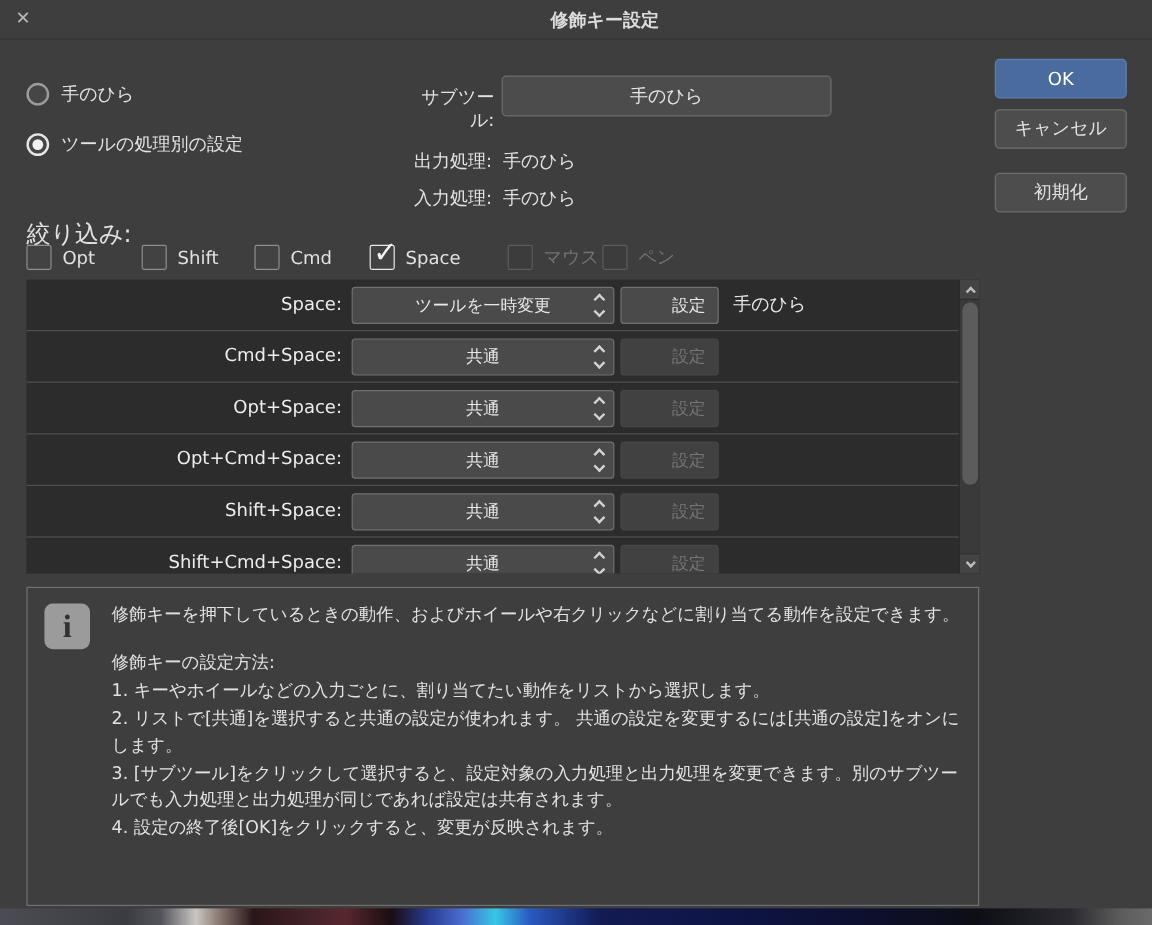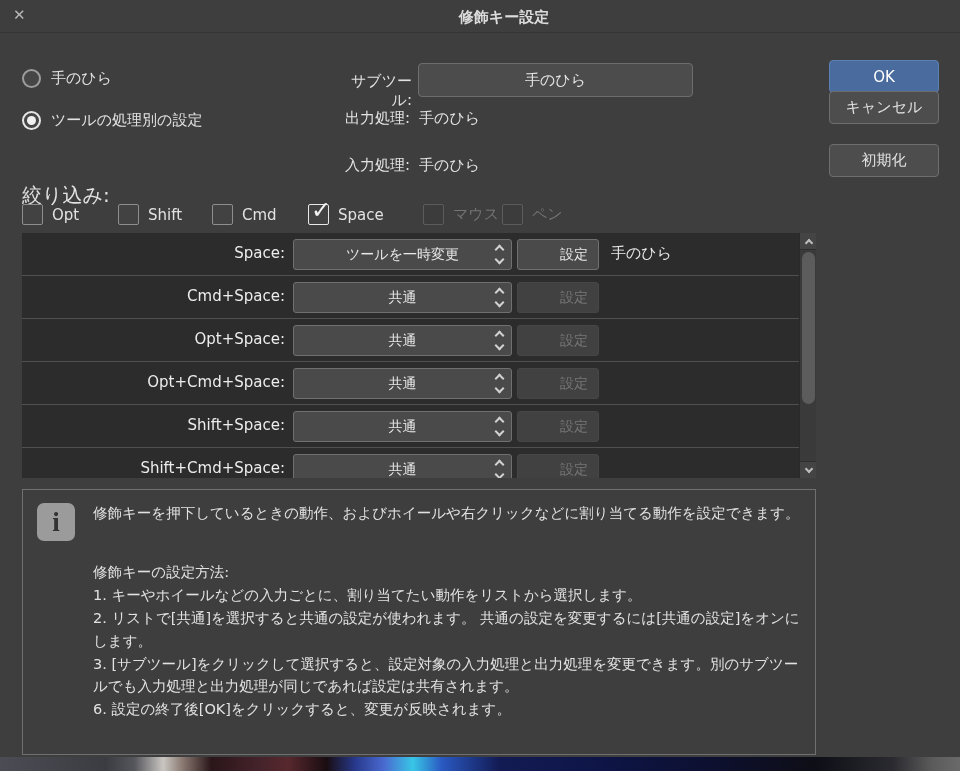--- a/index.html
+++ b/index.html
@@ -21,21 +21,21 @@
   .radio.selected { border-color:#e6e6e6; }
   .radio.selected::after { content:""; position:absolute; inset:3px; border-radius:50%; background:#f1f1f1; }
 
   
   .field-label { position:absolute; font-size:15px; color:#e2e2e2; }
   .subtool-btn { position:absolute; left:418px; top:63px; width:275px; height:34px; background:#4c4c4c; border:1px solid #6d6d6d; border-radius:4px; color:#e5e5e5; font-size:15px; display:flex; align-items:center; justify-content:center; }
   .kv-line { position:absolute; display:flex; gap:9px; font-size:15px; }
 
   
   .btn { position:absolute; width:110px; height:33px; border-radius:4px; font-size:15px; display:flex; align-items:center; justify-content:center; }
-  .btn-ok { left:829px; top:60px; background:#4a6b9e; border:1px solid #5d7fb2; color:#ffffff; }
+  .btn-ok { left:829px; top:49px; background:#4a6b9e; border:1px solid #5d7fb2; color:#ffffff; }
   .btn-gray { left:829px; background:#4d4d4d; border:1px solid #6e6e6e; color:#e2e2e2; }
   .btn-cancel { top:91px; }
   .btn-reset { top:144px; }
 
   
   .filter-label { position:absolute; left:22px; top:182px; font-size:20px; }
   .check-item { position:absolute; top:204px; display:flex; align-items:center; gap:9px; font-size:15px; }
   .checkbox { width:21px; height:21px; background:#424242; border:1px solid #8e8e8e; border-radius:2px; position:relative; flex:0 0 auto; }
   .checkbox.checked { border-color:#e8e8e8; }
   .checkmark { position:absolute; left:2px; top:-7px; font-size:24px; font-weight:bold; color:#f2f2f2; line-height:1; }
@@ -64,21 +64,21 @@
   .sb-btn.down { bottom:0; border-top:1px solid #2e2e2e; }
   .sb-chev { width:6px; height:6px; border-right:2px solid #bdbdbd; border-bottom:2px solid #bdbdbd; }
   .sb-chev.up { transform:rotate(-135deg); margin-top:3px; }
   .sb-chev.down { transform:rotate(45deg); margin-bottom:3px; }
   .sb-thumb { position:absolute; left:2px; width:13px; top:19px; height:152px; background:#5c5c5c; border-radius:7px; }
 
   
   .info-box { position:absolute; left:22px; top:489px; width:794px; height:266px; border:1px solid #707070; background:#3e3e3e; }
   .info-icon { position:absolute; left:14px; top:13px; width:38px; height:38px; background:#9b9b9b; border-radius:7px; color:#323232; display:flex; align-items:center; justify-content:center; font-family:"Liberation Serif","DejaVu Serif",serif; font-weight:bold; font-size:27px; }
   .info-text { position:absolute; left:70px; top:12px; width:712px; font-size:14.5px; line-height:1.58; color:#e2e2e2; }
-  .info-heading { margin-top:36px; }
+  .info-heading { margin-top:17px; }
 
   
   .canvas-strip { position:absolute; left:0; top:757px; width:960px; height:14px;
     background:linear-gradient(90deg,
       #4c4c54 0%, #3b3b42 11%, #55555c 14%, #c9c6c2 17%, #8a7a72 19%,
       #2a161a 22%, #45232a 27%, #57282e 30%, #1a0d11 34%,
       #27398c 37%, #4a6ad0 40%, #38c6e6 43%, #2a59c2 46%,
       #131b54 52%, #0e1546 63%, #0d1030 74%, #0e0e16 85%,
       #2a2a30 93%, #5a5a5a 97%, #6a6a6a 100%);
   }
@@ -98,21 +98,21 @@
     <span class="radio-label">手のひら</span>
   </div>
   <div class="radio-row" style="left:22px; top:111px;">
     <span class="radio selected"></span>
     <span class="radio-label">ツールの処理別の設定</span>
   </div>
 
   <span class="field-label" style="left:336px; top:72px; width:76px; text-align:right;">サブツール:</span>
   <div class="subtool-btn">手のひら</div>
 
-  <div class="kv-line" style="left:345px; top:109px;justify-content:center;">
+  <div class="kv-line" style="left:345px; top:125px;justify-content:center;">
     <span>出力処理:</span>
     <span>手のひら</span>
   </div>
   <div class="kv-line" style="left:345px; top:156px;">
     <span>入力処理:</span>
     <span>手のひら</span>
   </div>
 
   <div class="btn btn-ok">OK</div>
   <div class="btn btn-gray btn-cancel">キャンセル</div>
@@ -237,19 +237,19 @@
   </div>
 
   <div class="info-box">
     <div class="info-icon">i</div>
     <div class="info-text">
       <div>修飾キーを押下しているときの動作、およびホイールや右クリックなどに割り当てる動作を設定できます。</div>
       <div class="info-heading">修飾キーの設定方法:</div>
       <div>1. キーやホイールなどの入力ごとに、割り当てたい動作をリストから選択します。</div>
       <div>2. リストで[共通]を選択すると共通の設定が使われます。 共通の設定を変更するには[共通の設定]をオンにします。</div>
       <div>3. [サブツール]をクリックして選択すると、設定対象の入力処理と出力処理を変更できます。別のサブツールでも入力処理と出力処理が同じであれば設定は共有されます。</div>
-      <div>6. 設定の終了後[OK]をクリックすると、変更が反映されます。</div>
+      <div>4. 設定の終了後[OK]をクリックすると、変更が反映されます。</div>
     </div>
   </div>
 
   <div class="canvas-strip"></div>
 
 </div>
 
 </body></html>

